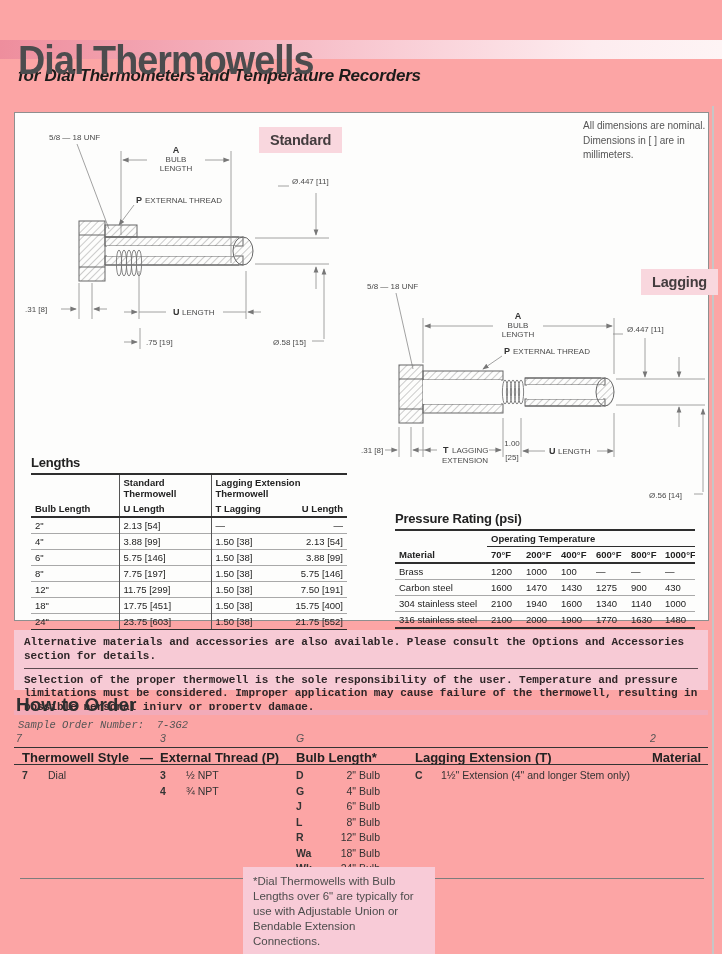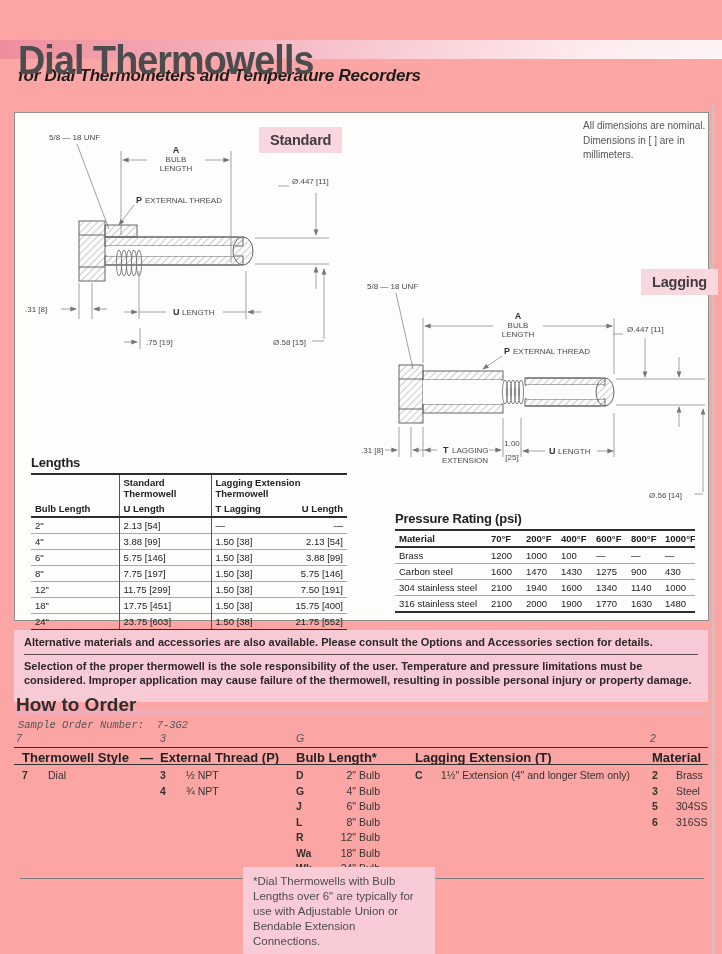--- a/index.html
+++ b/index.html
@@ -44,22 +44,22 @@
   table.dt thead th { font-weight:bold; vertical-align:bottom; }
   table.dt thead { border-bottom:2px solid #2e2e2e; }
   table.dt tbody tr + tr td { border-top:1px solid #a9a9a9; }
   .vr { border-left:1px solid #555; }
   .ctr { text-align:right; }
   .rgt { text-align:right !important; }
   .grp-underline { border-bottom:1px solid #2e2e2e; }
   .lengths { left:16px; top:334px; }
   .pressure { left:380px; top:390px; }
   
-  .notice { position:absolute; left:14px; top:630px; width:694px; height:72px;
-    background:#f7cad5; box-sizing:border-box; padding:6px 10px; }
+  .notice { position:absolute; left:14px; top:630px; width:694px; height:60px;
+    background:#f7cad5; box-sizing:border-box; padding:6px 10px;font-family:Liberation Mono, monospace; }
   .notice p { margin:0; font-size:11px; font-weight:bold; color:#2e2628; line-height:1.25; }
   .notice hr { border:none; border-top:1px solid #5c4a50; margin:4px 0 5px 0; }
   
   .order-heading { position:absolute; left:16px; top:694px; font-size:19px; font-weight:bold;
     color:#2e2e2f; z-index:2; }
   .order-rule { position:absolute; left:14px; top:710px; width:694px; height:5px; background:#f2abb9; }
   .sample { position:absolute; left:18px; top:719px; font-size:10.5px; font-style:italic; color:#555;font-family:Liberation Mono, monospace; }
   .ocode-top { position:absolute; top:732px; font-size:10.5px; font-style:italic; color:#555; }
   .ot-line { position:absolute; left:14px; width:694px; height:0; border-top:1.5px solid #333; }
   .ot-line.thin { border-top:1px solid #333; }
@@ -312,20 +312,24 @@
             <col style="width:92px">
             <col style="width:35px">
             <col style="width:35px">
             <col style="width:35px">
             <col style="width:35px">
             <col style="width:34px">
             <col style="width:34px">
           </colgroup>
         <thead>
           <tr>
+            <th></th>
+            <th class="ctr grp-underline" colspan="6">Operating Temperature</th>
+          </tr>
+          <tr>
             <th>Material</th>
             <th>70°F</th>
             <th>200°F</th>
             <th>400°F</th>
             <th>600°F</th>
             <th>800°F</th>
             <th>1000°F</th>
           </tr>
         </thead>
         <tbody>
@@ -408,24 +412,18 @@
     <div class="orow"><span class="ocode">G</span><span class="olab">4" Bulb</span></div>
     <div class="orow"><span class="ocode">J</span><span class="olab">6" Bulb</span></div>
     <div class="orow"><span class="ocode">L</span><span class="olab">8" Bulb</span></div>
     <div class="orow"><span class="ocode">R</span><span class="olab">12" Bulb</span></div>
     <div class="orow"><span class="ocode">Wa</span><span class="olab">18" Bulb</span></div>
     <div class="orow"><span class="ocode">Wk</span><span class="olab">24" Bulb</span></div>
   </div>
   <div class="ocol" style="left:415px">
     <div class="orow"><span class="ocode">C</span><span class="olab">1½" Extension (4" and longer Stem only)</span></div>
   </div>
-  <div class="ocol matcol" style="left:652px">
-    <div class="orow"><span class="ocode">2</span><span class="olab">Brass</span></div>
-    <div class="orow"><span class="ocode">3</span><span class="olab">Steel</span></div>
-    <div class="orow"><span class="ocode">5</span><span class="olab">304SS</span></div>
-    <div class="orow"><span class="ocode">6</span><span class="olab">316SS</span></div>
-  </div>
 
   <div class="foot-line"></div>
   <div class="footnote">*Dial Thermowells with Bulb Lengths over 6" are typically for use with Adjustable Union or Bendable Extension Connections.</div>
 
   <div class="scan-v"></div>
 </div>
 
 </body></html>

